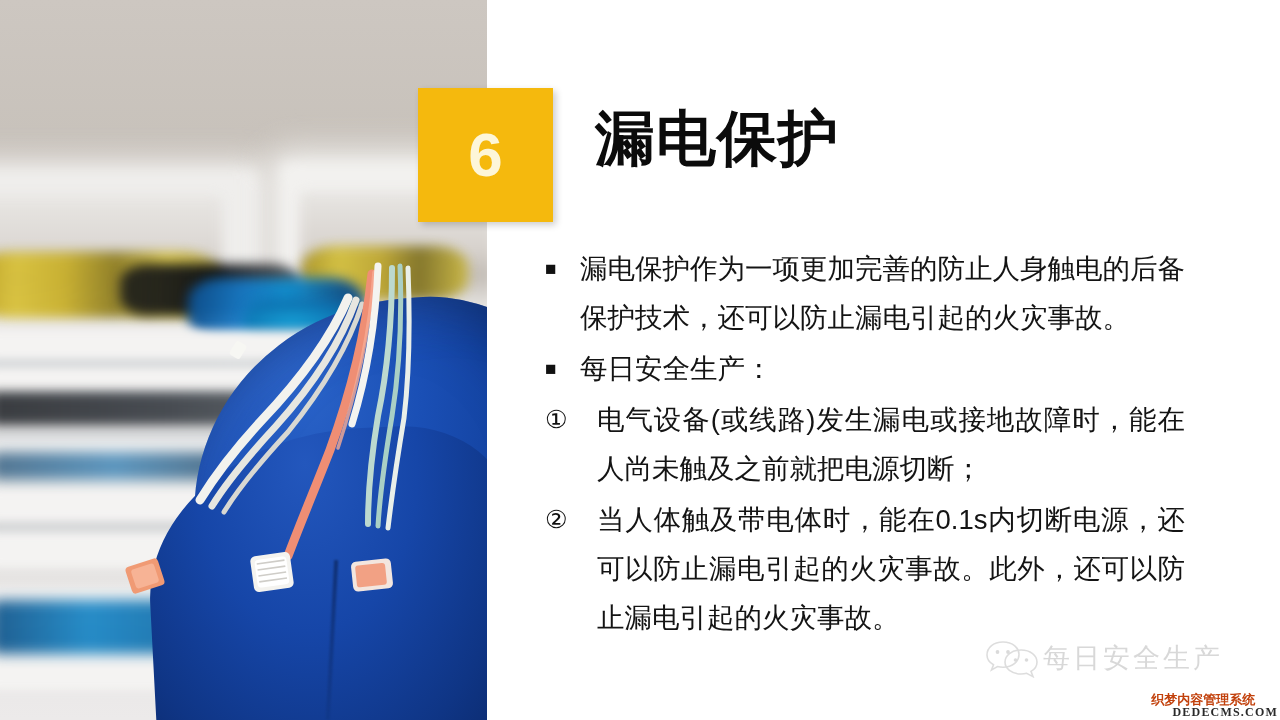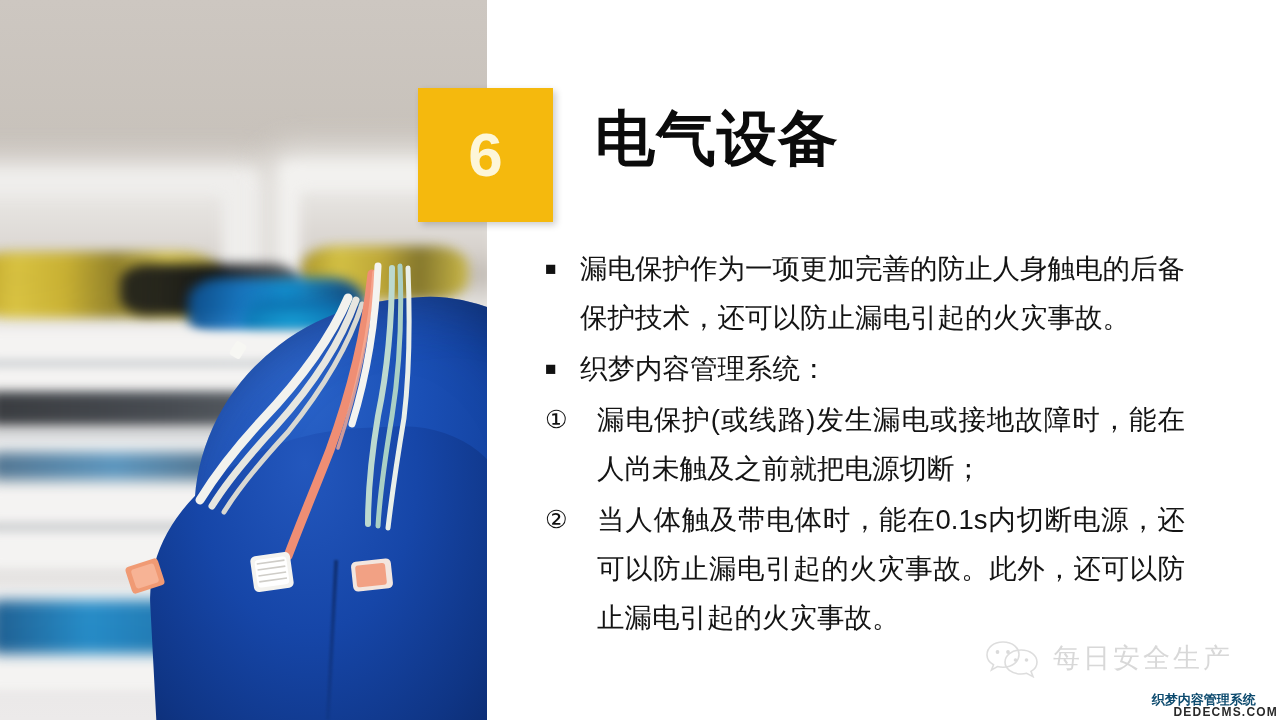--- a/index.html
+++ b/index.html
@@ -168,40 +168,40 @@
     color:#141414;
     text-align:justify;
     text-justify:inter-character;
   }
   .p-bullet .ptext{letter-spacing:0px;}
   .p-num .ptext{letter-spacing:0px;}
 
   
   .wm{
     position:absolute;left:985px;top:638px;
-    display:flex;align-items:center;gap:12px;
+    display:flex;align-items:center;gap:2px;
     opacity:.55;
   }
   .wm-text{
     font-size:27px;color:#b9b9b9;letter-spacing:3px;
     text-shadow:0 1px 0 #ffffff;
     font-family:"Liberation Sans","DejaVu Sans",sans-serif;
     white-space:nowrap;
   }
   .dede{
     position:absolute;right:2px;bottom:2px;
     text-align:center;line-height:1.0;
   }
   .dede .cn{
-    font-size:13px;font-weight:bold;color:#0c4a6e;letter-spacing:0px;
+    font-size:13px;font-weight:bold;color:#c2410c;letter-spacing:0px;
     font-family:"Liberation Sans","DejaVu Sans",sans-serif;
   }
   .dede .en{
     font-size:12px;font-weight:bold;color:#2a2a2a;letter-spacing:1.2px;
-    font-family:Liberation Sans, sans-serif;
+    font-family:Liberation Serif, serif;
     margin-left:44px;
   }
 </style>
 </head>
 <body>
 
 <div class="slide">
 
   <div class="photo">
     <div class="wall"></div>
@@ -272,37 +272,37 @@
       <rect x="356" y="564" width="30" height="22" rx="3" fill="#f2a184" transform="rotate(-6 372 575)"></rect>
 
       <rect x="232" y="342" width="12" height="16" rx="3" fill="#f7f7f3" transform="rotate(32 238 350)"></rect>
     </svg>
   </div>
 
   <div class="badge">
     <span>6</span>
   </div>
 
-  <div class="title">电气设备</div>
+  <div class="title">漏电保护</div>
 
   <div class="body">
 
     <div class="para p-bullet">
       <div class="mk sq">■</div>
       <div class="ptext">漏电保护作为一项更加完善的防止人身触电的后备保护技术，还可以防止漏电引起的火灾事故。</div>
     </div>
 
     <div class="para p-bullet">
       <div class="mk sq">■</div>
-      <div class="ptext">织梦内容管理系统：</div>
+      <div class="ptext">每日安全生产：</div>
     </div>
 
     <div class="para p-num">
       <div class="mk num">①</div>
-      <div class="ptext">漏电保护(或线路)发生漏电或接地故障时，能在人尚未触及之前就把电源切断；</div>
+      <div class="ptext">电气设备(或线路)发生漏电或接地故障时，能在人尚未触及之前就把电源切断；</div>
     </div>
 
     <div class="para p-num">
       <div class="mk num">②</div>
       <div class="ptext">当人体触及带电体时，能在0.1s内切断电源，还可以防止漏电引起的火灾事故。此外，还可以防止漏电引起的火灾事故。</div>
     </div>
 
   </div>
 
   <div class="wm">

